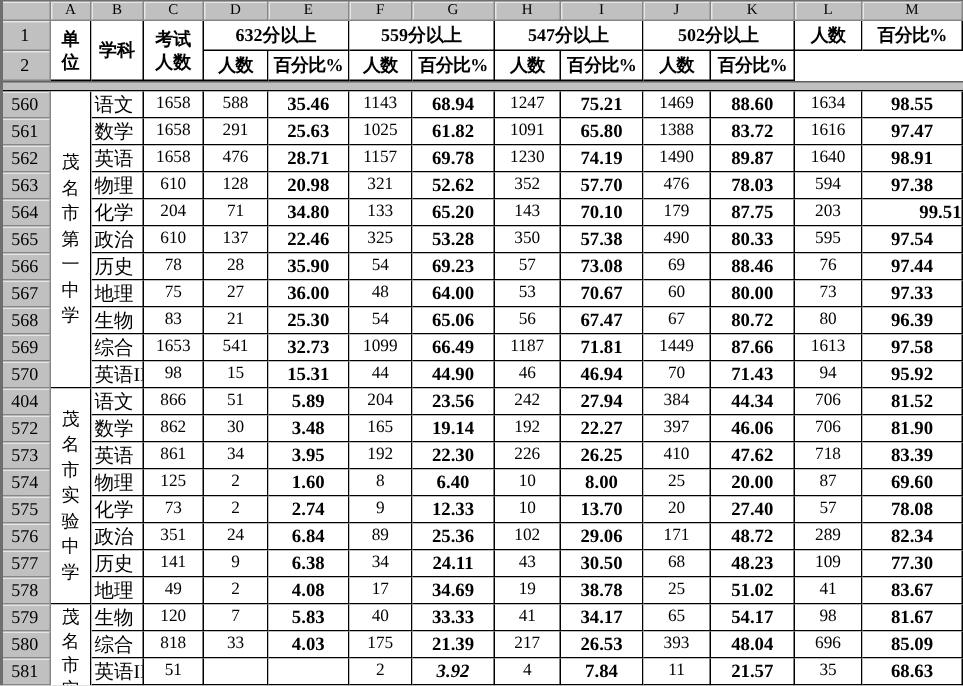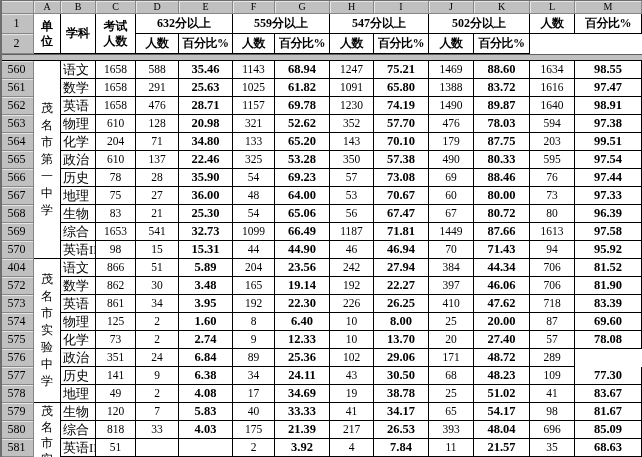--- a/index.html
+++ b/index.html
@@ -231,21 +231,21 @@
         <div class="val" style="width: 40px;">204</div>
         <div class="val" style="width: 43px;">71</div>
         <div class="val pct" style="width: 54px;">34.80</div>
         <div class="val" style="width: 42px;">133</div>
         <div class="val pct" style="width: 55px;">65.20</div>
         <div class="val" style="width: 44px;">143</div>
         <div class="val pct" style="width: 55px;">70.10</div>
         <div class="val" style="width: 45px;">179</div>
         <div class="val pct" style="width: 56px;">87.75</div>
         <div class="val" style="width: 45px;">203</div>
-        <div class="val pct" style="width: 67px;">99.51</div>
+        <div class="val pct" style="width: 67px; text-align: right;">99.51</div>
       </div>
       <div class="drow">
         <div class="rnum">565</div>
         <div class="aspace"></div>
         <div class="bsubj">政治</div>
         <div class="val" style="width: 40px;">610</div>
         <div class="val" style="width: 43px;">137</div>
         <div class="val pct" style="width: 54px;">22.46</div>
         <div class="val" style="width: 42px;">325</div>
         <div class="val pct" style="width: 55px;">53.28</div>
@@ -423,20 +423,21 @@
         <div class="val" style="width: 40px;">351</div>
         <div class="val" style="width: 43px;">24</div>
         <div class="val pct" style="width: 54px;">6.84</div>
         <div class="val" style="width: 42px;">89</div>
         <div class="val pct" style="width: 55px;">25.36</div>
         <div class="val" style="width: 44px;">102</div>
         <div class="val pct" style="width: 55px;">29.06</div>
         <div class="val" style="width: 45px;">171</div>
         <div class="val pct" style="width: 56px;">48.72</div>
         <div class="val" style="width: 45px;">289</div>
+        <div class="val pct" style="width: 67px;">82.34</div>
       </div>
       <div class="drow">
         <div class="rnum">577</div>
         <div class="aspace"></div>
         <div class="bsubj">历史</div>
         <div class="val" style="width: 40px;">141</div>
         <div class="val" style="width: 43px;">9</div>
         <div class="val pct" style="width: 54px;">6.38</div>
         <div class="val" style="width: 42px;">34</div>
         <div class="val pct" style="width: 55px;">24.11</div>
@@ -496,21 +497,21 @@
         <div class="val pct" style="width: 67px;">85.09</div>
       </div>
       <div class="drow">
         <div class="rnum">581</div>
         <div class="aspace"></div>
         <div class="bsubj">英语II</div>
         <div class="val" style="width: 40px;">51</div>
         <div class="val" style="width: 43px;"></div>
         <div class="val pct" style="width: 54px;"></div>
         <div class="val" style="width: 42px;">2</div>
-        <div class="val pct" style="width: 55px;">3.92</div>
+        <div class="val pct" style="width: 55px; font-style: italic;">3.92</div>
         <div class="val" style="width: 44px;">4</div>
         <div class="val pct" style="width: 55px;">7.84</div>
         <div class="val" style="width: 45px;">11</div>
         <div class="val pct" style="width: 56px;">21.57</div>
         <div class="val" style="width: 45px;">35</div>
         <div class="val pct" style="width: 67px;">68.63</div>
       </div>
     </div>
 
   <div class="a-col">

